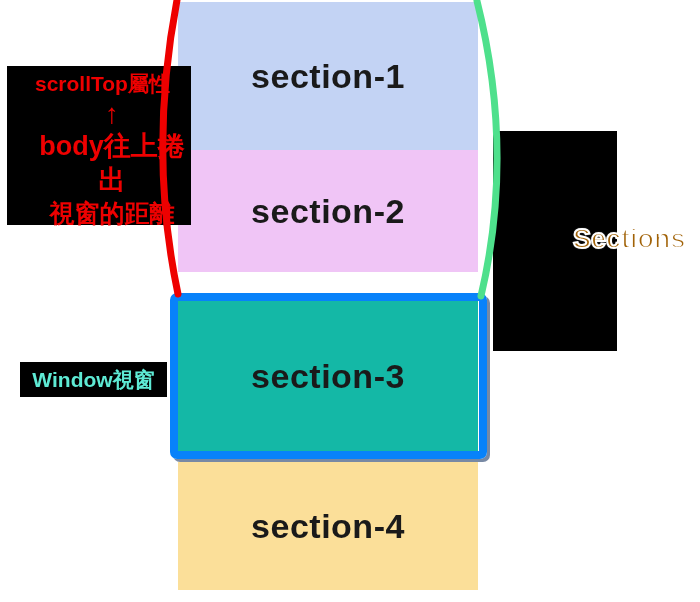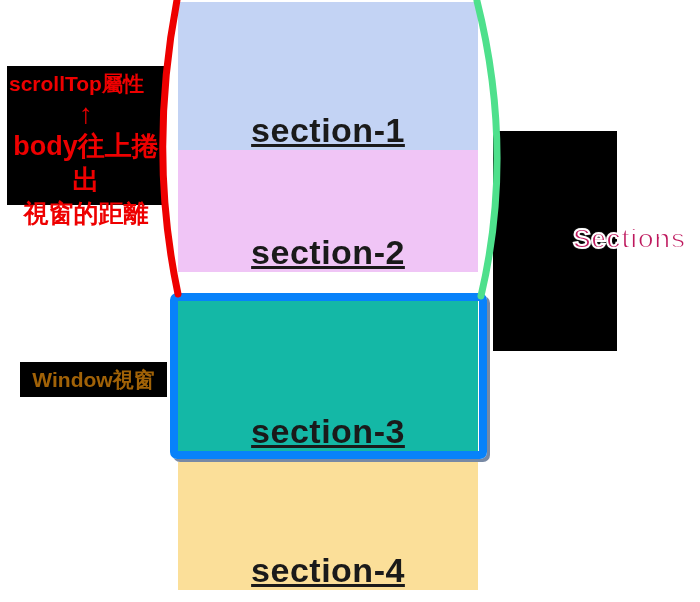--- a/index.html
+++ b/index.html
@@ -7,59 +7,59 @@
     position:relative;
     width:700px;height:602px;
     background:#ffffff;
     overflow:hidden;
     font-family:"Liberation Sans","DejaVu Sans",sans-serif;
   }
   .abs{position:absolute;}
   
   .section{
     left:178px;width:300px;
-    display:flex;align-items:flex-end;justify-content:center;
+    display:flex;align-items:center;justify-content:center;
     color:#1a1a1a;
-    font-size:34px;font-weight:bold;letter-spacing:0.5px;text-decoration:underline;
+    font-size:34px;font-weight:bold;letter-spacing:0.5px;
   }
   #sec1{top:2px;height:148px;background:#c3d3f4;}
   #sec2{top:150px;height:122px;background:#f0c5f6;}
   #sec3{top:301px;height:150px;background:#14b8a6;}
   #sec4{top:462px;height:128px;background:#fbdf99;}
   
   #window-frame{
     left:170px;top:293px;width:317px;height:166px;
     border:8px solid #0882fa;border-radius:7px;
     box-sizing:border-box;
     background:transparent;
     box-shadow:3px 3px 0 rgba(10,40,90,0.55);
   }
   
   .black-box{background:#000;}
   #scrolltop-box{
-    left:7px;top:66px;width:158px;height:139px;
+    left:7px;top:66px;width:158px;height:159px;
     display:flex;flex-direction:column;
-    color:#ee0000;font-weight:bold;text-align:center;
+    color:#ee0000;font-weight:bold;text-align:center;padding-left:26px;
   }
   #scrolltop-line1{font-size:21px;line-height:1.3;margin-top:4px;align-self:flex-start;padding-left:2px;}
   #scrolltop-arrow{font-size:28px;line-height:1.1;margin:2px 0 0 0;}
   #scrolltop-line2{font-size:27px;line-height:1.25;}
   #scrolltop-line3{font-size:25px;line-height:1.25;}
   #window-label-box{
     left:20px;top:362px;width:147px;height:35px;
     display:flex;align-items:center;justify-content:center;
-    color:#a16207;font-size:21px;font-weight:bold;
+    color:#5eead4;font-size:21px;font-weight:bold;
   }
   #right-box{
     left:493px;top:131px;width:124px;height:220px;
   }
   #right-box-label{
     left:573px;top:224px;
     font-size:27px;font-weight:bold;
-    color:#be185d;
+    color:#a16207;
     -webkit-text-stroke:2px #ffffff;
     text-shadow:0 0 2px #ffffff;
     white-space:nowrap;
   }
   
   #arc-layer{left:0;top:0;width:700px;height:602px;pointer-events:none;}
 </style>
 </head>
 <body>
 

